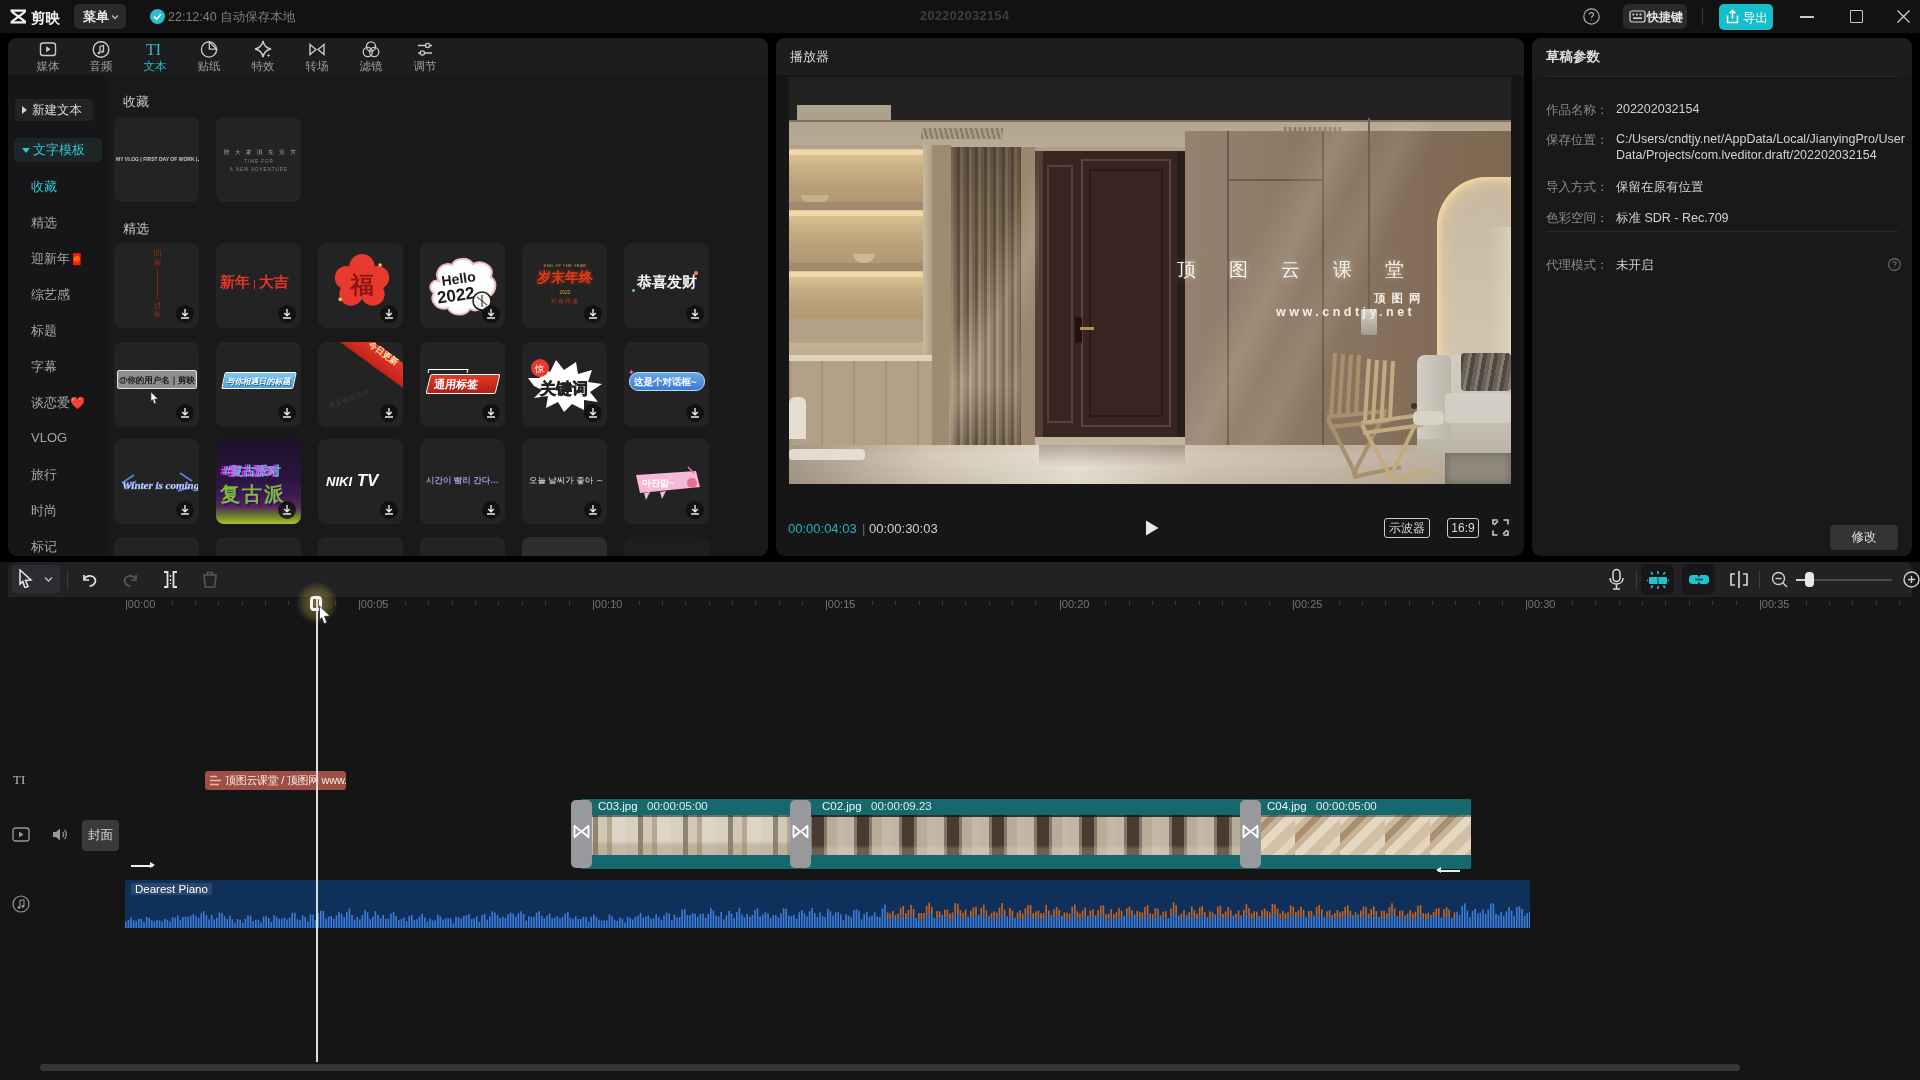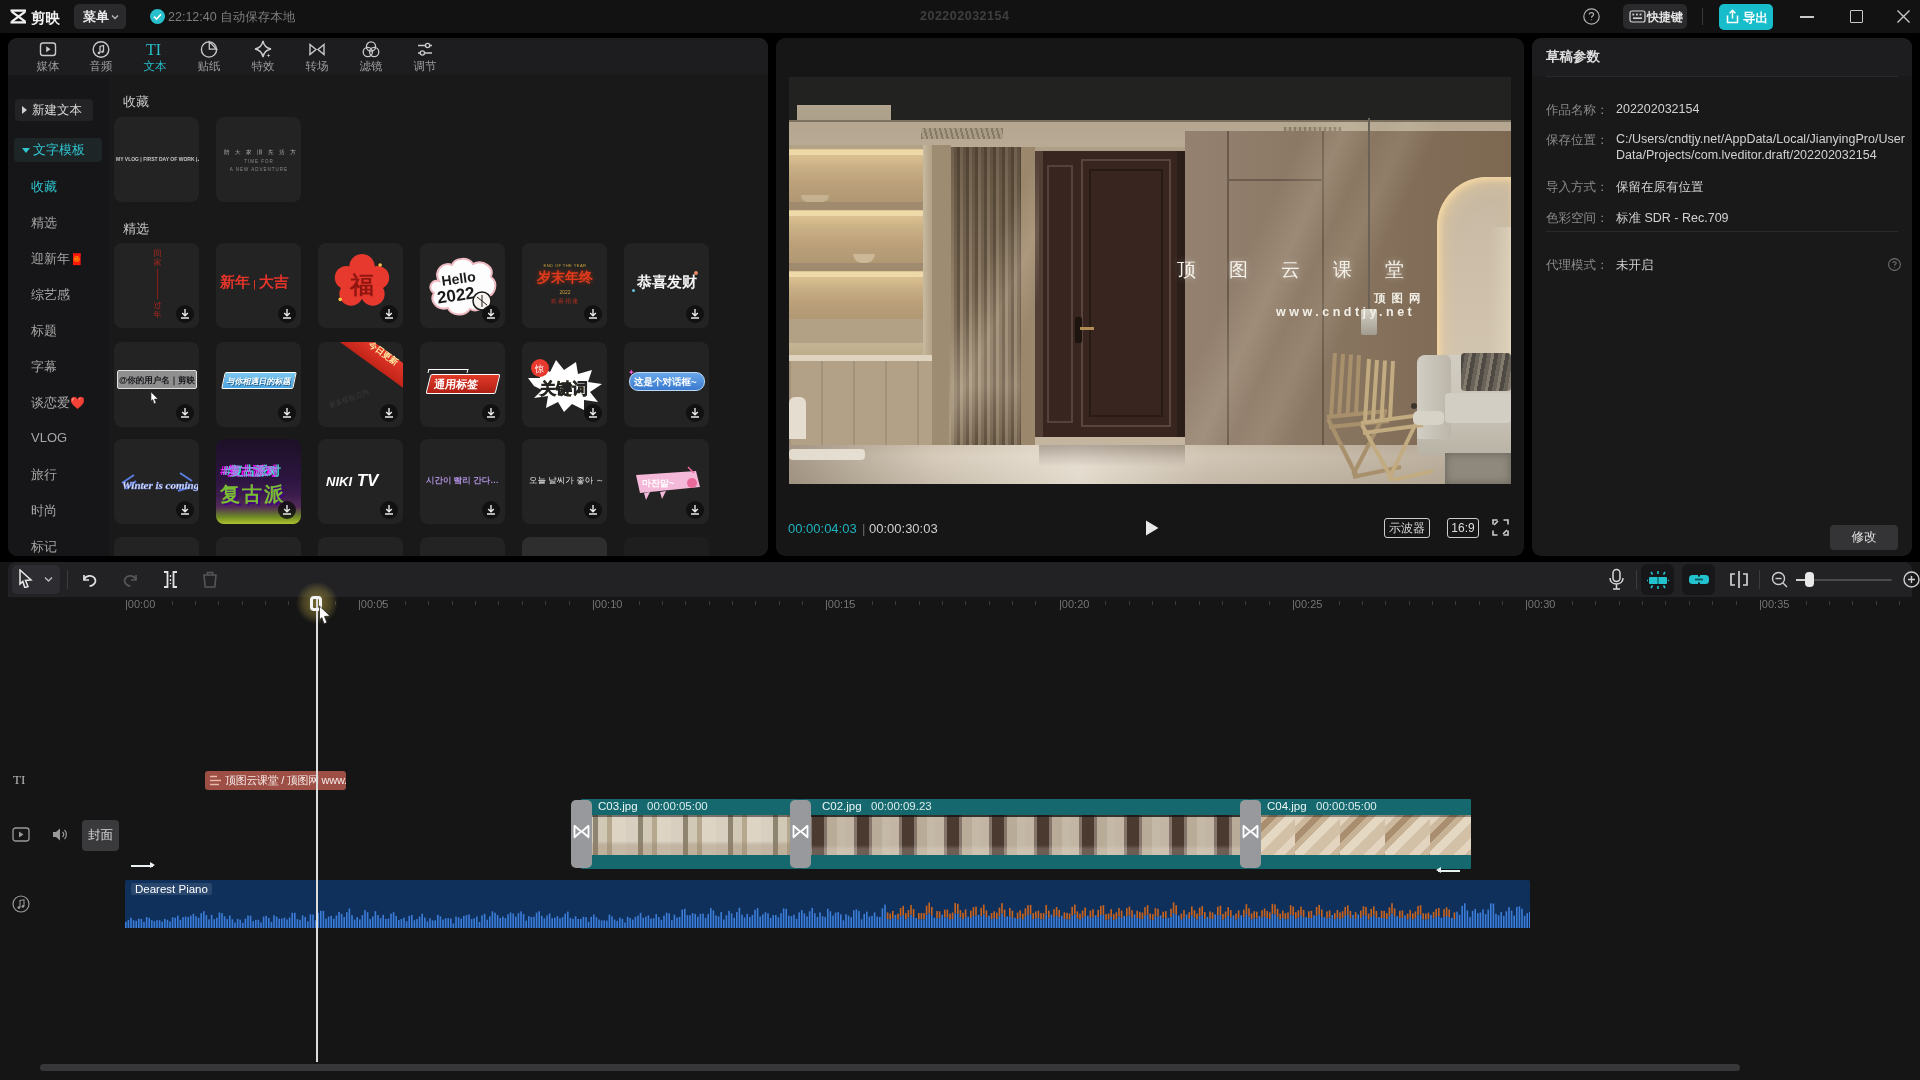--- a/index.html
+++ b/index.html
@@ -99,21 +99,21 @@
   <rect x="4" y="8.4" width="9" height="1.6" fill="#d5d5d5"></rect>
       </svg>
  <div class="abs" style="left:24px;top:5px;color:#e2e2e2;font-size:12px;font-weight:bold;">快捷键</div>
 </div>
 <div class="abs" style="left:1702px;top:8px;width:1px;height:17px;background:#3a3a3a;"></div>
 <div class="abs" style="left:1719px;top:4px;width:54px;height:26px;background:#18bdcb;border-radius:5px;">
  <svg class="abs" style="left:6px;top:5px" width="15" height="16" viewBox="0 0 15 16">
   <path d="M2.5 6.5 L2.5 13.5 L12.5 13.5 L12.5 6.5" stroke="#fff" stroke-width="1.5" fill="none"></path>
   <path d="M7.5 9.5 L7.5 1.8 M4.6 4.2 L7.5 1.3 L10.4 4.2" stroke="#fff" stroke-width="1.5" fill="none"></path>
       </svg>
- <div class="abs" style="left:24px;top:6px;color:#fff;font-size:12.5px;font-weight:bold;">导出</div>
+ <div class="abs" style="left:24px;top:6px;color:#fff;font-size:12.5px;font-weight:normal;">导出</div>
 </div>
 <div class="abs" style="left:1800px;top:16px;width:14px;height:1.6px;background:#c9c9c9;"></div>
 <div class="abs" style="left:1850px;top:10px;width:13px;height:13px;border:1.4px solid #c9c9c9;border-radius:1px;"></div>
 <svg class="abs" style="left:1897px;top:10px" width="13" height="13" viewBox="0 0 13 13">
  <path d="M0.5 0.5 L12.5 12.5 M12.5 0.5 L0.5 12.5" stroke="#c9c9c9" stroke-width="1.4"></path>
     </svg>
 </div>
 
 <div class="panel" id="leftpanel">
 <div id="tabstrip">
@@ -362,20 +362,21 @@
       </div>
 <div class="tile" style="left:4px;top:462px;background:#232323;"></div>
 <div class="tile" style="left:106px;top:462px;background:#232323;"></div>
 <div class="tile" style="left:208px;top:462px;background:#232323;"></div>
 <div class="tile" style="left:310px;top:462px;background:#232323;"></div>
 <div class="tile" style="left:412px;top:462px;background:#2e2e2e;"></div>
 <div class="tile" style="left:514px;top:462px;background:#1e1e1e;"></div>
 </div>
 </div>
 <div class="panel" id="playerpanel">
+<div id="pl-head">播放器</div>
 <div id="video">
 <div class="abs" style="left:0;top:0;width:722px;height:407px;background:linear-gradient(180deg,#b1a28c 0%,#aa9a83 45%,#a29077 62%,#bcab94 72%,#c8bba6 100%);"></div>
 <div class="abs" style="left:0;top:0;width:722px;height:70px;background:linear-gradient(180deg,#ab9d87 0%,#b8aa94 100%);"></div>
 <div class="abs" style="left:0;top:0;width:722px;height:43px;background:#222220;"></div>
 <div class="abs" style="left:8px;top:28px;width:94px;height:15px;background:linear-gradient(180deg,#b2a48e,#aca08a);"></div>
 <div class="abs" style="left:0;top:43px;width:722px;height:2px;background:rgba(70,60,48,.5);"></div>
 <div class="abs" style="left:132px;top:51px;width:82px;height:11px;background:repeating-linear-gradient(75deg,#887b66 0 2px,#aa9d87 2px 5px);"></div>
 <div class="abs" style="left:495px;top:50px;width:58px;height:10px;background:repeating-linear-gradient(90deg,#887b66 0 2px,#aa9d87 2px 5px);"></div>
 <div class="abs" style="left:0;top:68px;width:146px;height:300px;background:#b0a086;"></div>
 <div class="abs" style="left:0;top:72px;width:134px;height:53px;background:linear-gradient(180deg,#dfc69a 0%,#ccb287 30%,#bba07a 65%,#b09874 100%);"></div>

